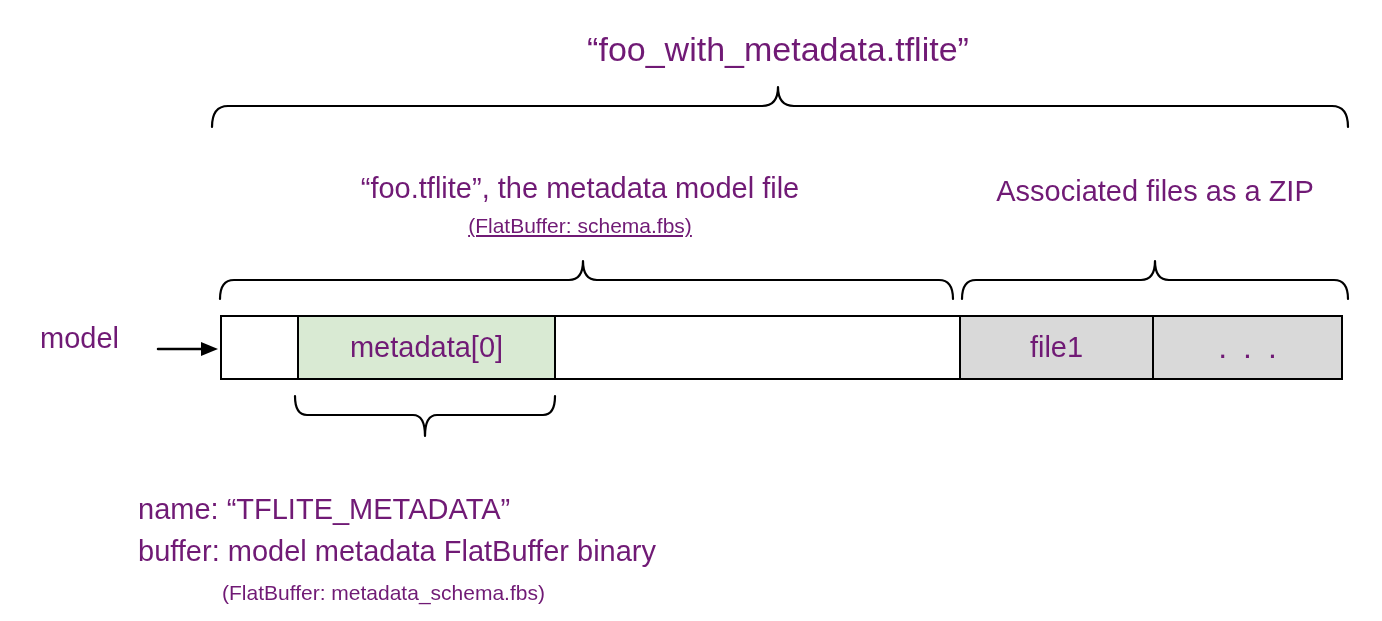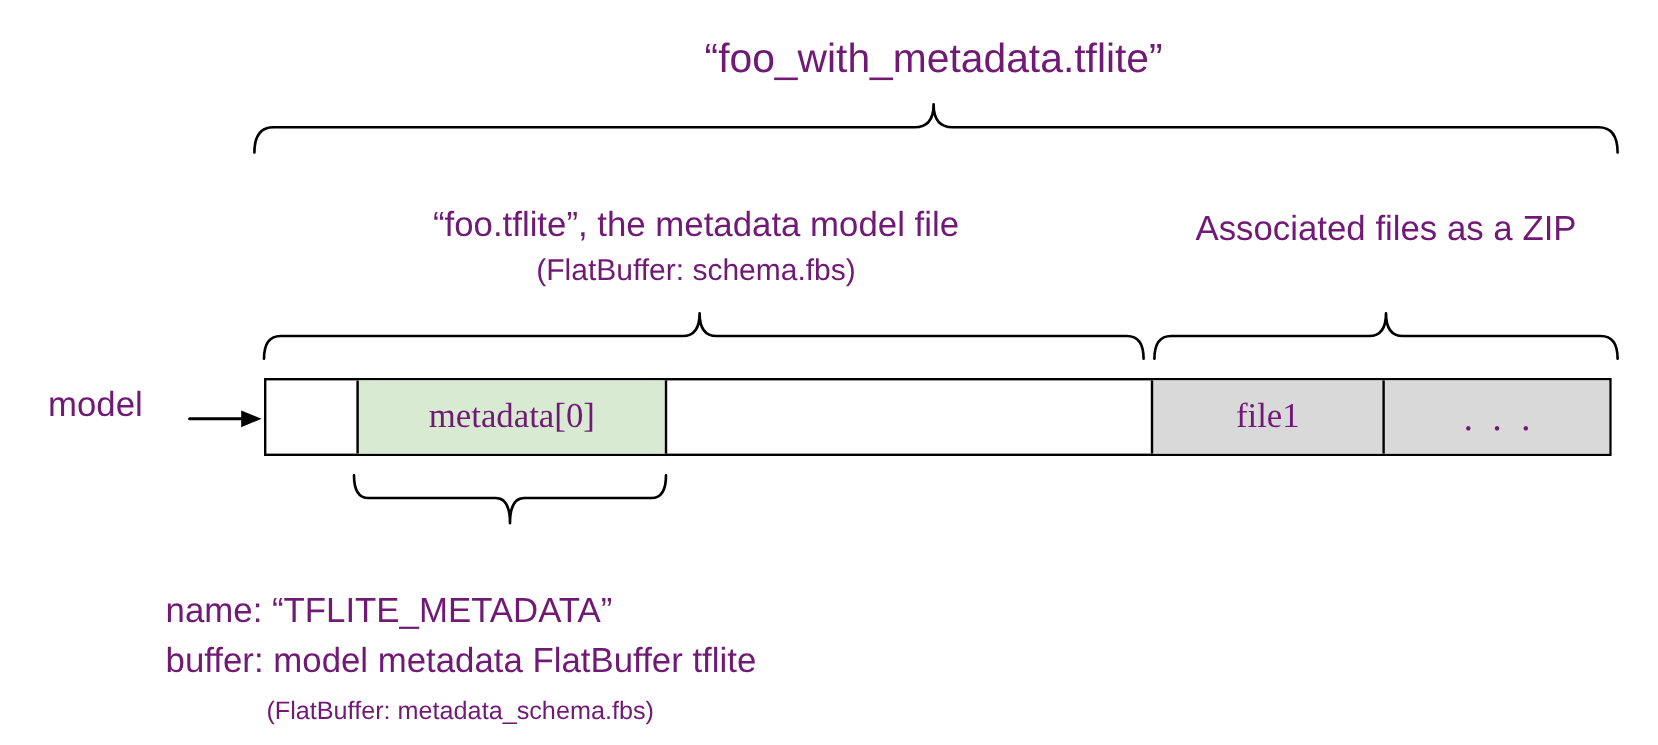--- a/index.html
+++ b/index.html
@@ -9,36 +9,36 @@
     background:#ffffff;
     font-family:"Liberation Sans","DejaVu Sans",sans-serif;
     color:#701a75;
     overflow:hidden;
     margin-left:15px;
   }
   .abs{position:absolute;}
   .centered{transform:translateX(-50%);text-align:center;}
   .title{top:30px;left:763px;font-size:34px;white-space:nowrap;}
   .label-model{top:170px;left:565px;font-size:29px;line-height:37px;white-space:nowrap;}
-  .label-model .sub{font-size:25px;}
+  .label-model .sub{font-size:21px;text-decoration:underline;}
   .label-zip{top:175px;left:1140px;font-size:29px;white-space:nowrap;}
   .label-tflite{top:317px;left:25px;font-size:29px;line-height:42px;}
   .details{top:488px;left:123px;font-size:29px;line-height:42px;white-space:nowrap;}
   .details .sub{font-size:21px;padding-left:84px;}
   svg.overlay{position:absolute;top:0;left:0;width:1382px;height:621px;}
   .bar{
     position:absolute;top:315px;left:205px;
     width:1123px;height:65px;
     border:2px solid #000;box-sizing:border-box;
     display:flex;background:#ffffff;
   }
   .seg{
     height:100%;box-sizing:border-box;
     display:flex;align-items:center;justify-content:center;
-    font-size:29px;white-space:nowrap;font-family:Liberation Serif, serif;
+    font-size:29px;white-space:nowrap;
   }
   .seg + .seg{border-left:2px solid #000;}
   .seg-empty1{width:75px;}
   .seg-green{width:257px;background:#d9ead3;}
   .seg-empty2{width:405px;}
   .seg-file{width:193px;background:#d9d9d9;}
   .seg-dots{flex:1;background:#d9d9d9;font-size:32px;letter-spacing:16px;padding-left:16px;}
 </style>
 </head>
 <body>
@@ -87,17 +87,17 @@
     <div class="seg seg-file">
       <span>file1</span>
     </div>
     <div class="seg seg-dots">
       <span>...</span>
     </div>
   </div>
 
   <div class="abs details">
     <div>name: “TFLITE_METADATA”</div>
-    <div>buffer: model metadata FlatBuffer tflite</div>
+    <div>buffer: model metadata FlatBuffer binary</div>
     <div class="sub">(FlatBuffer: metadata_schema.fbs)</div>
   </div>
 
 </div>
 
 </body></html>

